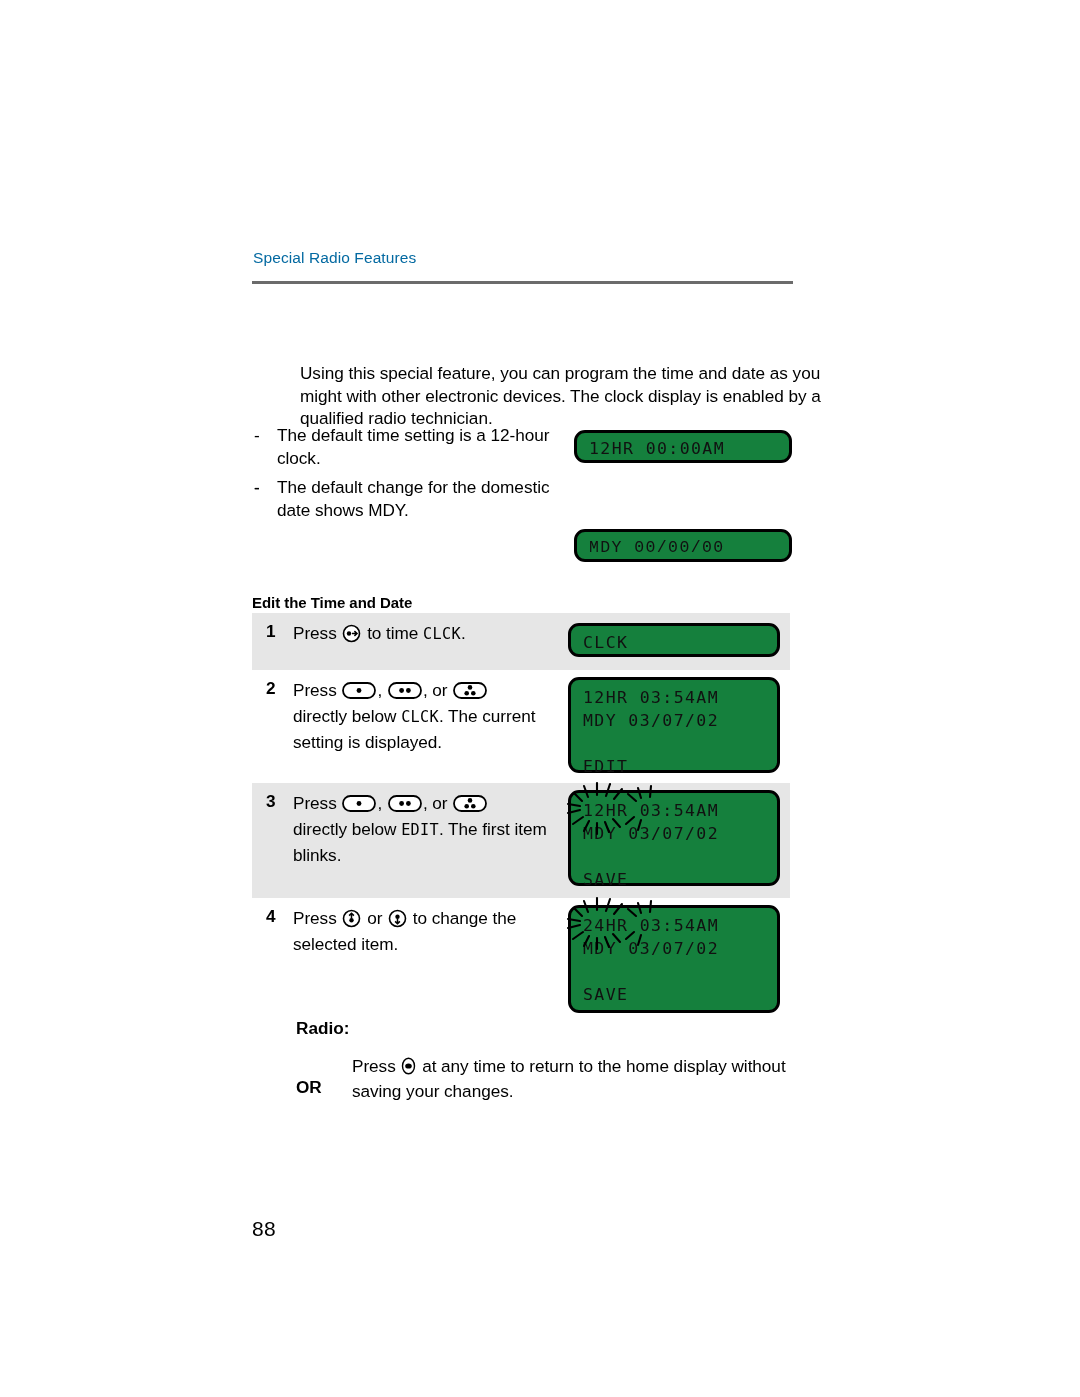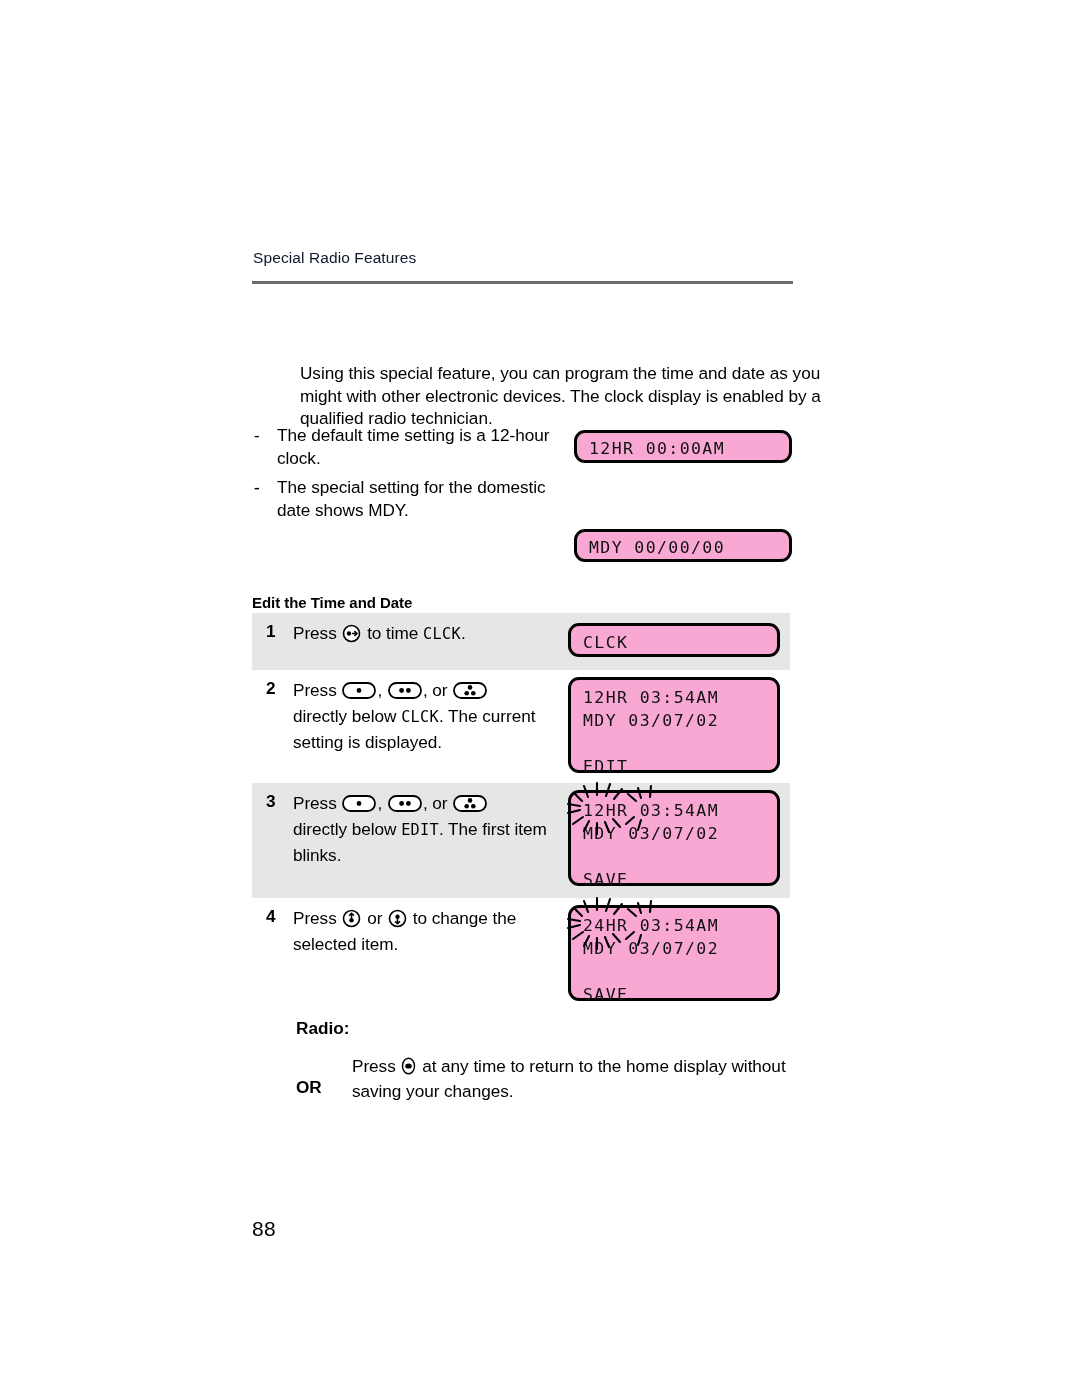--- a/index.html
+++ b/index.html
@@ -23,21 +23,21 @@
     height: 1397px;
   }
 
   
   .running-head {
     position: absolute;
     left: 253px;
     top: 249px;
     font-size: 15.5px;
     letter-spacing: 0.1px;
-    color: #0f172a;
+    color: #0369a1;
   }
   .head-rule {
     position: absolute;
     left: 252px;
     top: 281px;
     width: 541px;
     height: 3px;
     background: #6b6b6b;
   }
 
@@ -81,38 +81,38 @@
     position: absolute;
     left: 2px;
     top: 0;
   }
 
   
   .lcd {
     position: absolute;
     border: 3px solid #000;
     border-radius: 11px;
-    background: #f9a8d4;
+    background: #15803d;
     box-sizing: border-box;
     font-family: "DejaVu Sans Mono", "Liberation Mono", monospace;
     font-size: 16.5px;
     letter-spacing: 1.4px;
     line-height: 23px;
     padding: 6px 12px 4px 12px;
     color: #111;
   }
   .lcd .ln { white-space: pre; }
   .lcd .ln.blank { color: transparent; }
 
   #lcd-default-time { left: 574px; top: 430px; width: 218px; height: 33px; padding-top: 4px; }
-  #lcd-default-date { left: 574px; top: 529px; width: 218px; height: 33px; padding-top: 4px; }
+  #lcd-default-date { left: 574px; top: 529px; width: 218px; height: 33px; padding-top: 4px; font-family: Liberation Mono, monospace; }
   #lcd-step1       { left: 568px; top: 623px; width: 212px; height: 34px; padding-top: 5px; }
   #lcd-step2       { left: 568px; top: 677px; width: 212px; height: 96px; }
   #lcd-step3       { left: 568px; top: 790px; width: 212px; height: 96px; }
-  #lcd-step4       { left: 568px; top: 905px; width: 212px; height: 96px; }
+  #lcd-step4       { left: 568px; top: 905px; width: 212px; height: 108px; }
 
   
   .blink-marks {
     position: absolute;
     pointer-events: none;
   }
 
   
   .h2 {
     position: absolute;
@@ -227,21 +227,21 @@
   <div class="bullets">
     <div class="bullet">
       <span class="dash">-</span>
       <span>The default time setting is a 12-hour clock.</span>
     </div>
     <div class="bullet">
       <span class="dash">-</span>
     </div>
     <div class="bullet">
       <span class="dash">-</span>
-      <span>The special setting for the domestic date shows MDY.</span>
+      <span>The default change for the domestic date shows MDY.</span>
     </div>
   </div>
 
   <div class="lcd" id="lcd-default-time">
     <div class="ln">12HR 00:00AM</div>
   </div>
 
   <div class="lcd" id="lcd-default-date">
     <div class="ln">MDY 00/00/00</div>
   </div>

